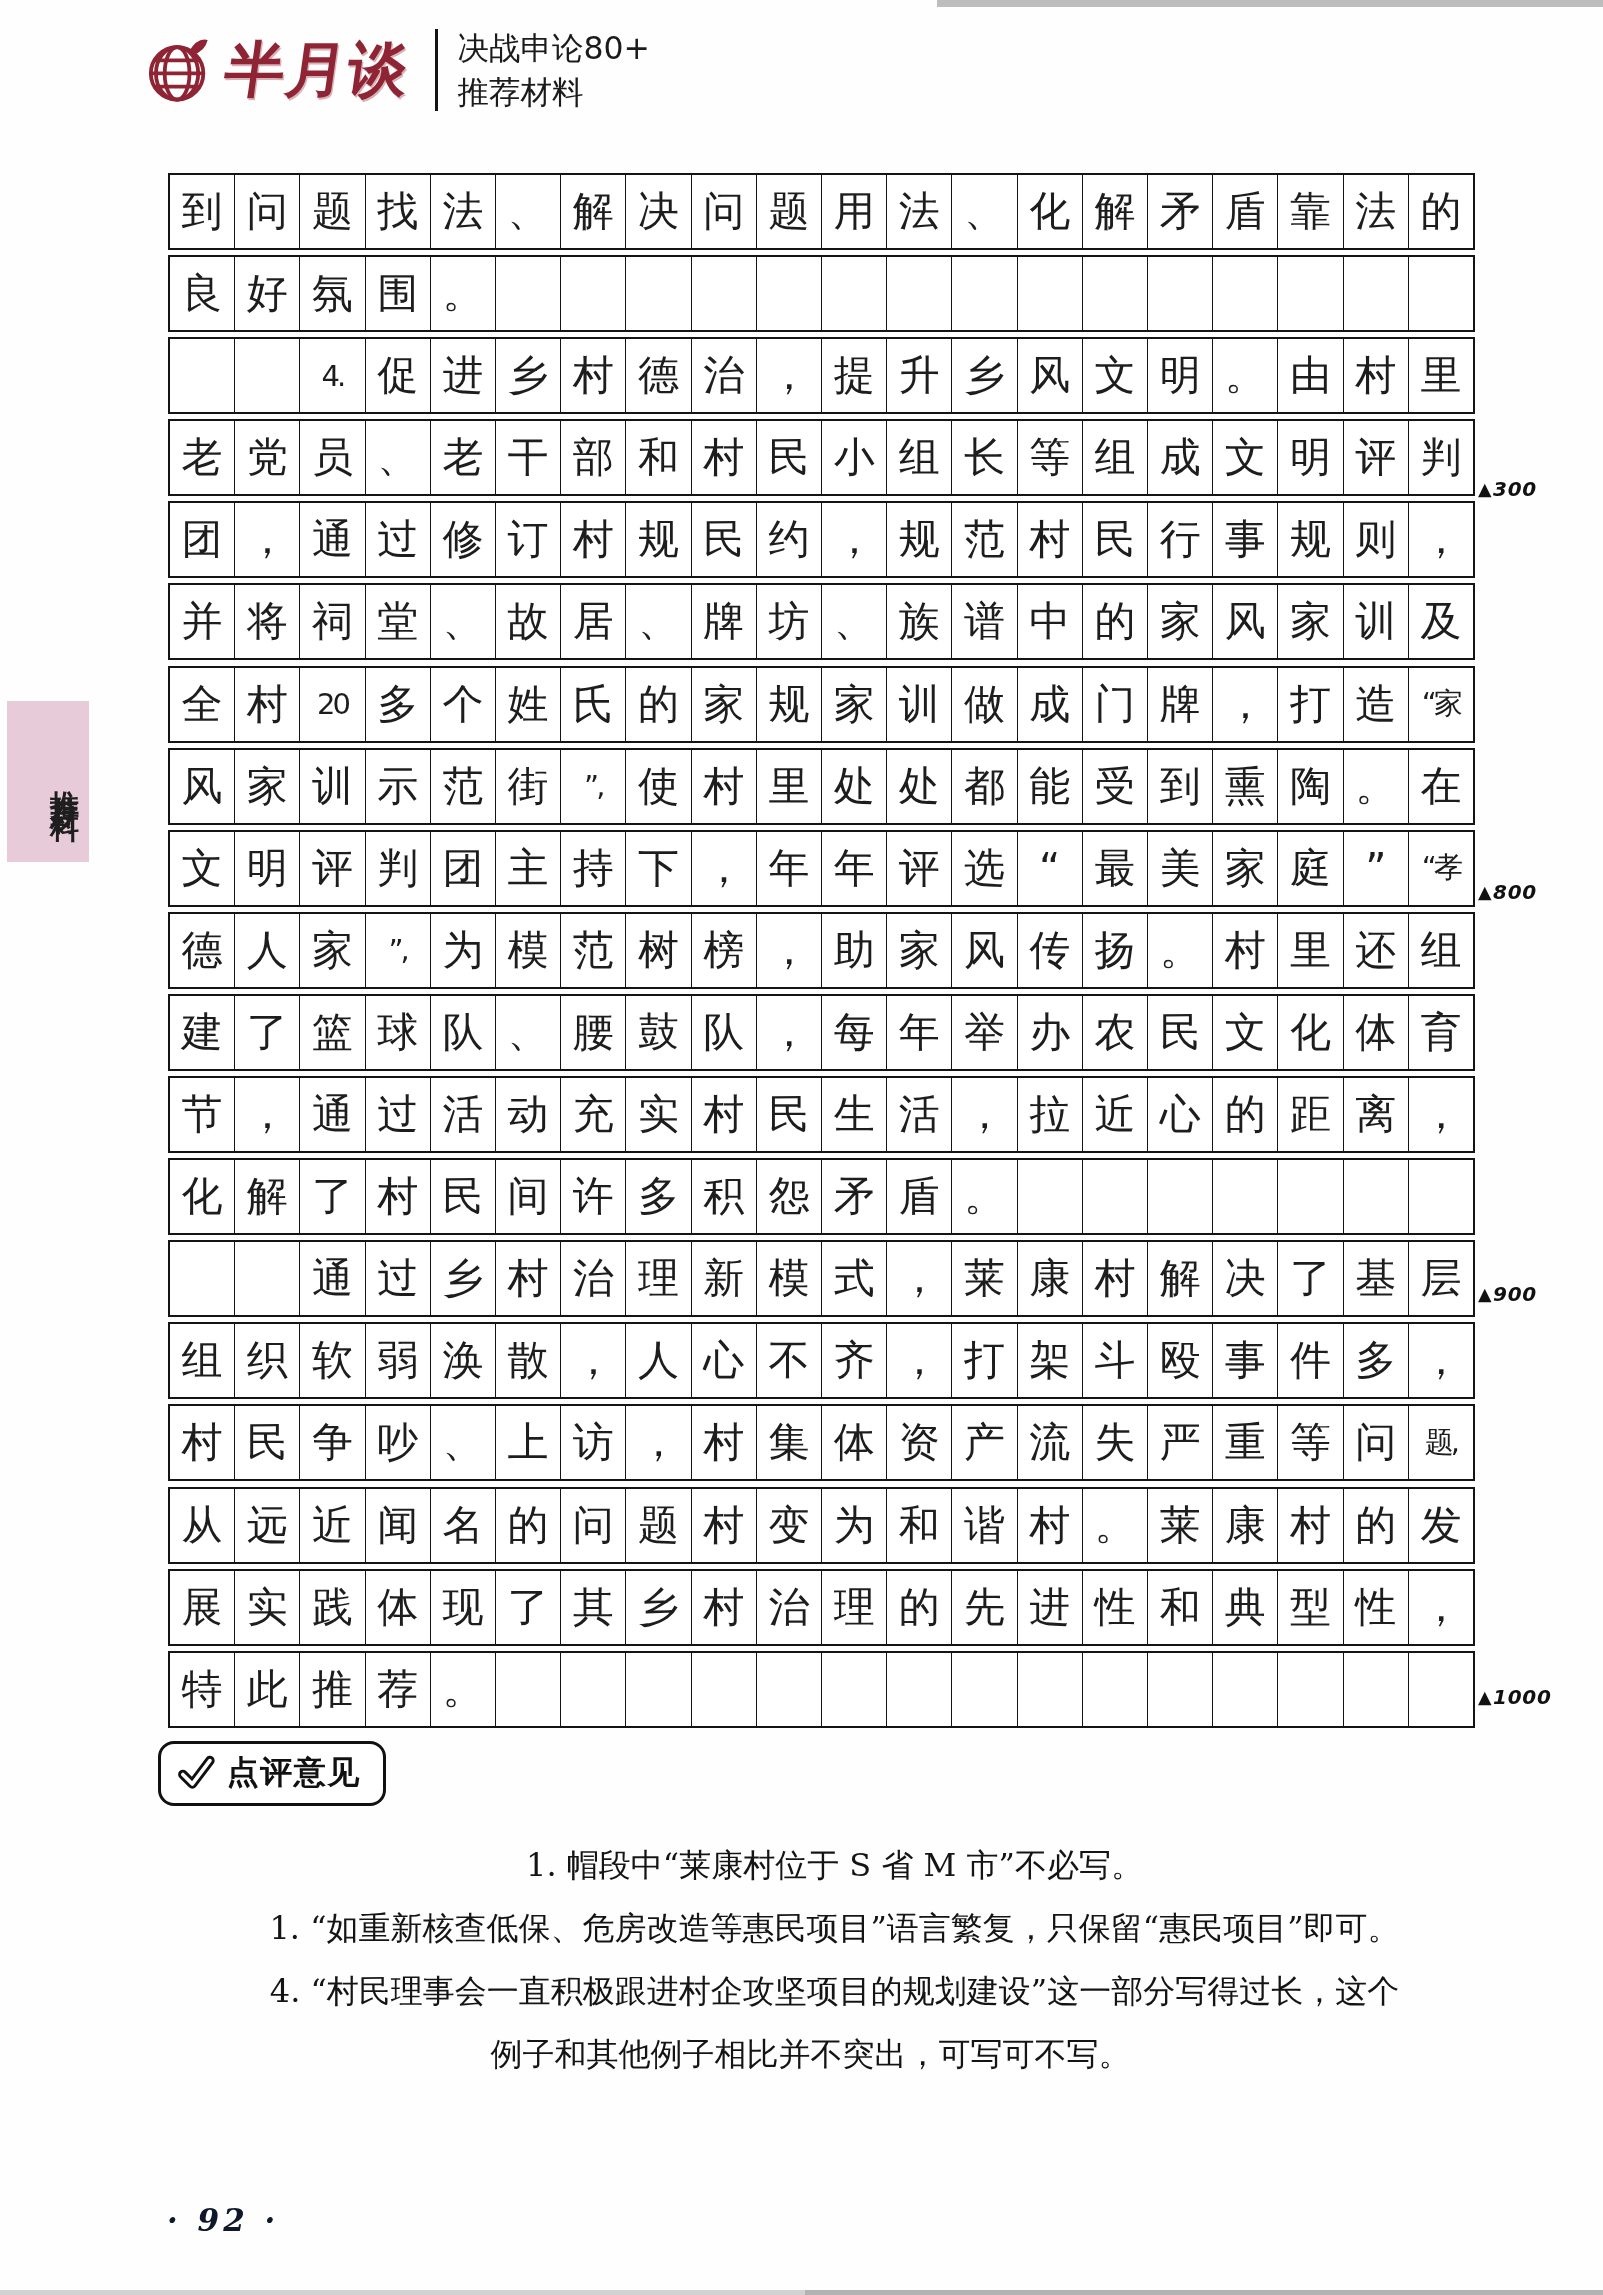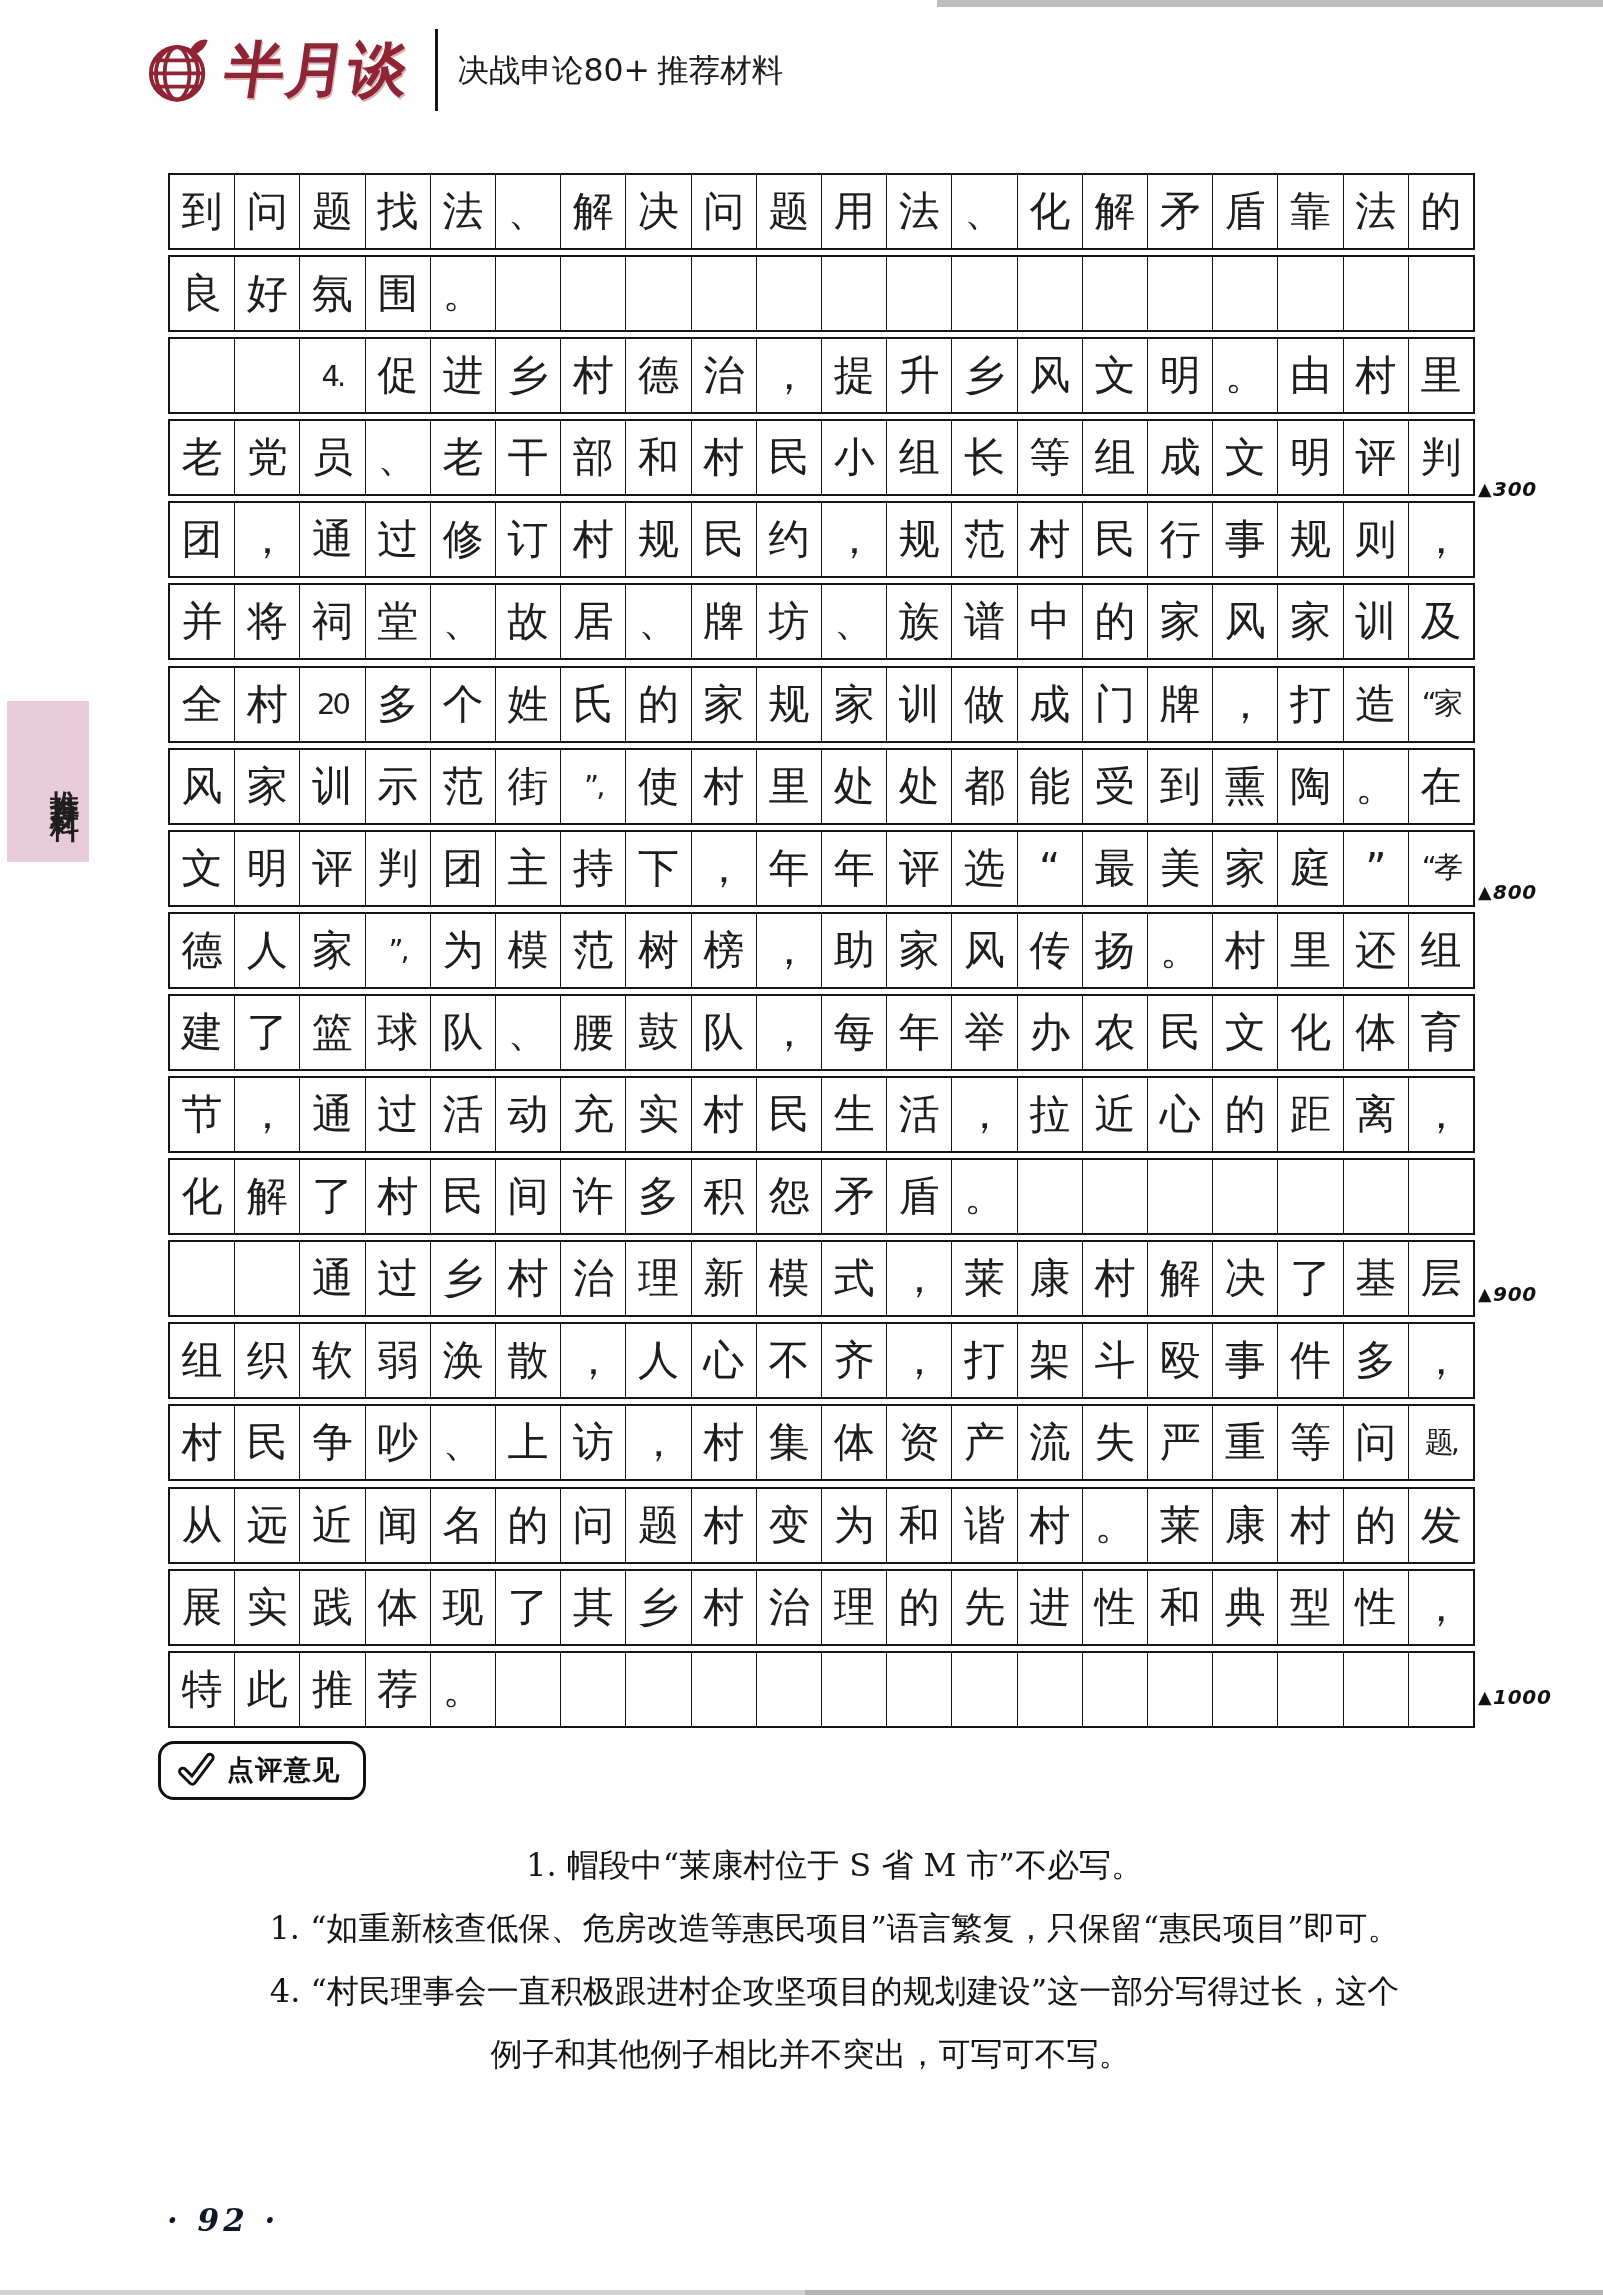--- a/index.html
+++ b/index.html
@@ -18,21 +18,21 @@
   
   .header{position:absolute;left:145px;top:29px;display:flex;align-items:center;}
   .globe{width:70px;height:73px;margin-right:10.2px;}
   .logo-text{
     font-size:60px;font-weight:bold;color:#8e2434;
     transform:skewX(-8deg);
     letter-spacing:1.5px;
     text-shadow:1.5px 1.5px 0 rgba(142,36,52,.35);
   }
   .header-divider{width:3.7px;height:82px;background:#141414;margin:0 19px 0 25px;}
-  .header-series{display:flex;flex-direction:row;justify-content:center;gap:7.3px;}
+  .header-series{display:flex;flex-direction:column;justify-content:center;gap:7.3px;}
   .series-line{font-size:31.5px;color:#1b1b1b;line-height:1.15;font-weight:500;}
 
   
   .side-tab{
     position:absolute;left:7.3px;top:701px;width:82px;height:161px;
     background:#e8cbd8;
     display:flex;align-items:center;justify-content:flex-end;
     padding-right:4.4px;box-sizing:border-box;
   }
   .side-tab-label{
@@ -65,21 +65,21 @@
   .marker .tri{font-size:17.6px;margin-right:1.5px;}
   .marker .num{font-style:italic;letter-spacing:0.7px;}
 
   
   .badge{
     position:absolute;left:158px;top:1741px;
     display:inline-flex;align-items:center;gap:11.7px;
     border:3.7px solid #111;border-radius:16px;
     padding:7.3px 22px 7.3px 16px;background:#fff;
   }
-  .badge-label{font-size:27px;font-weight:bold;color:#111;letter-spacing:1.5px;}
+  .badge-label{font-size:32px;font-weight:bold;color:#111;letter-spacing:1.5px;}
   .check-icon{width:38px;height:38px;}
 
   
   .comments{position:absolute;left:168px;top:1834px;width:1285px;
     font-family:"DejaVu Serif",serif;color:#141414;text-align:center;}
   .comment-line{font-size:32px;line-height:63px;white-space:nowrap;}
   .comment-line.indent{text-indent:48px;}
 
   
   .page-number{

